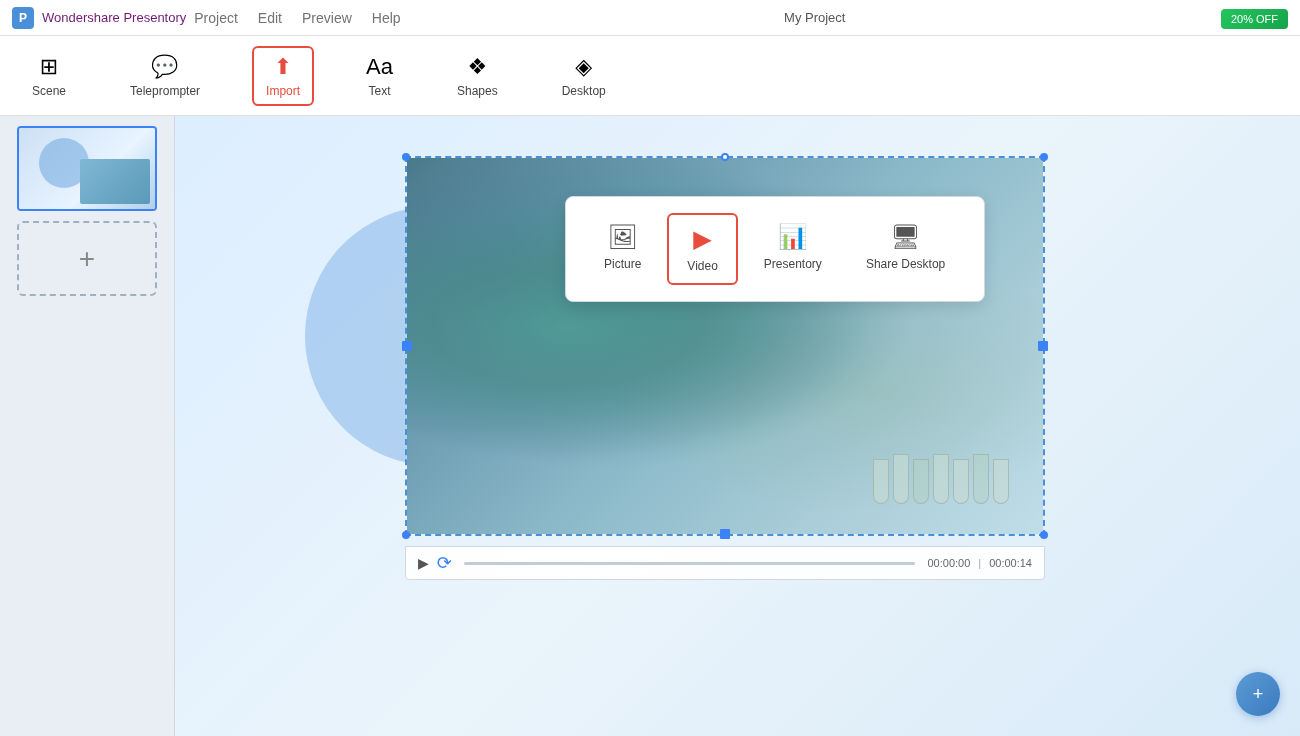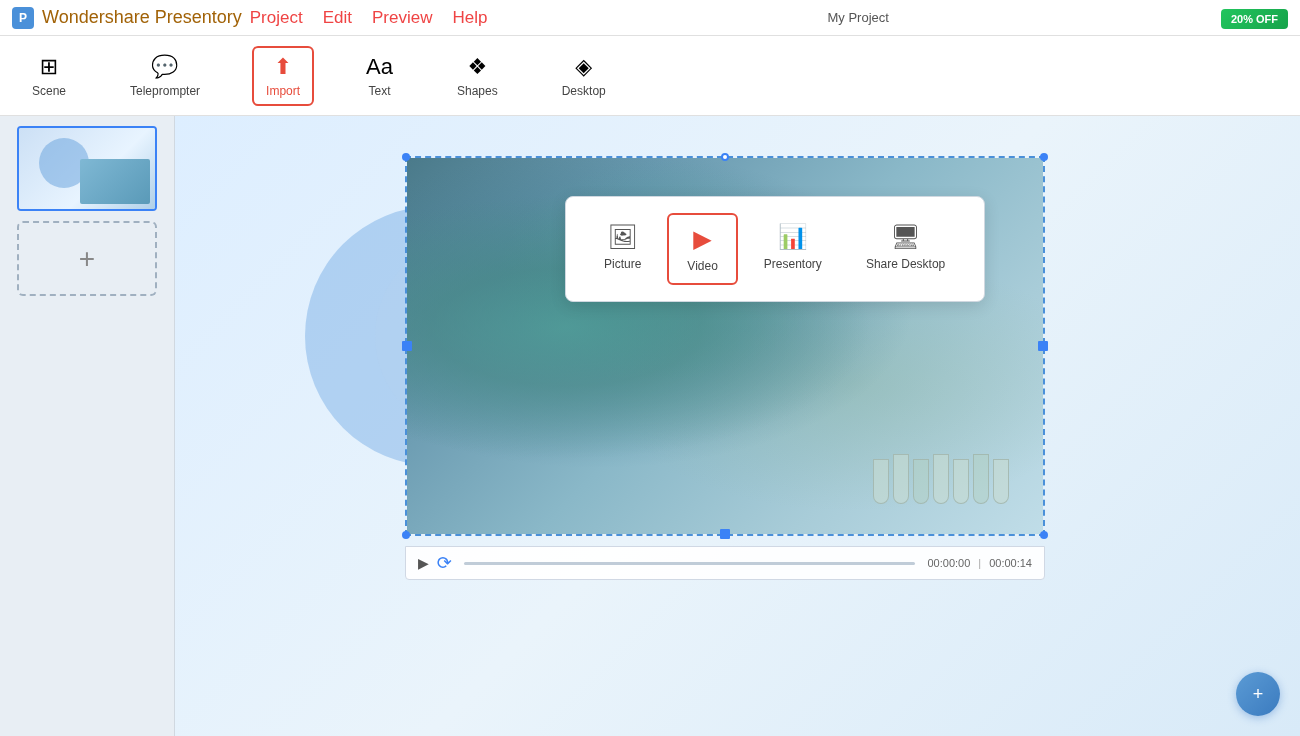--- a/index.html
+++ b/index.html
@@ -13,30 +13,30 @@
       display: flex;
       align-items: center;
       justify-content: space-between;
       padding: 0 12px;
       border-bottom: 1px solid #e0e0e0;
       z-index: 100;
       position: relative;
     }
     #titlebar-left { display: flex; align-items: center; gap: 8px; }
     #titlebar-logo { width: 22px; height: 22px; background: #4a90d9; border-radius: 4px; display: flex; align-items: center; justify-content: center; color: white; font-size: 12px; font-weight: bold; }
-    #titlebar-appname { font-size: 18px; color: #a16207; font-weight: 500; }
+    #titlebar-appname { font-size: 13px; color: #701a75; font-weight: 500; }
     #titlebar-menus { display: flex; gap: 20px; }
-    .menu-item { font-size: 17px; color: #ef4444; cursor: pointer; }
+    .menu-item { font-size: 14px; color: #737373; cursor: pointer; }
     #titlebar-center { font-size: 13px; color: #555; padding-left: 8px; }
     #titlebar-right { }
     #promo-badge {
       background: linear-gradient(135deg, #22c55e, #16a34a);
       color: white;
       font-size: 11px;
-      font-weight: 700;
+      font-weight: 400;
       padding: 4px 10px;
       border-radius: 4px;
     }
 
     
     #toolbar {
       width: 100%;
       height: 80px;
       background: #ffffff;
       border-bottom: 1px solid #e0e0e0;

